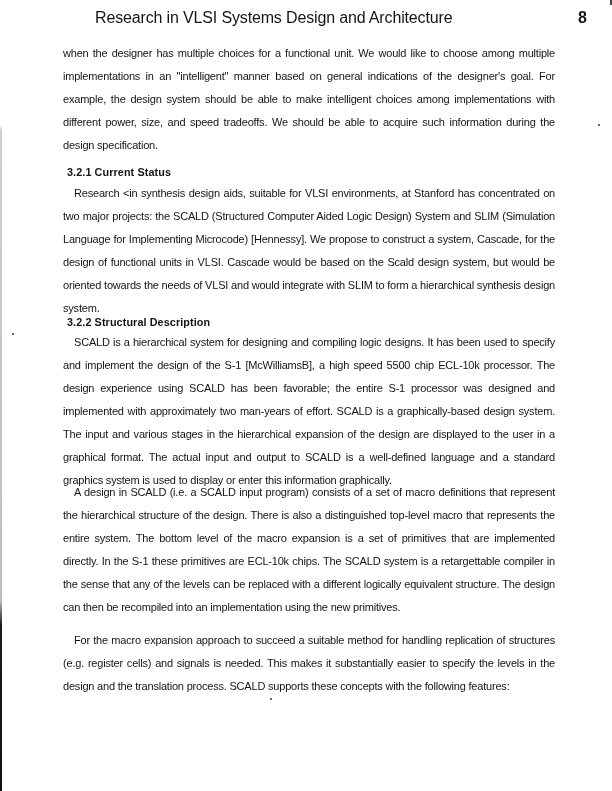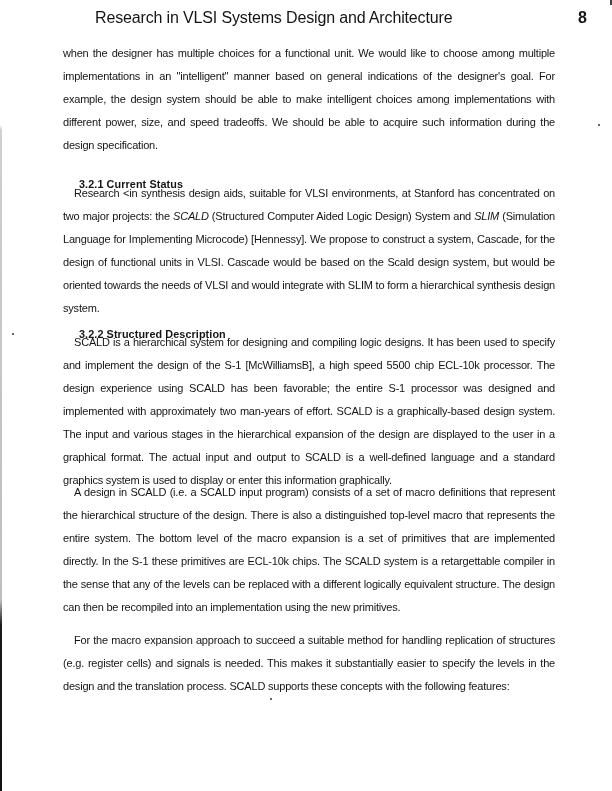--- a/index.html
+++ b/index.html
@@ -65,25 +65,24 @@
     }
     .para.indent {
       text-indent: 11px;
     }
     .heading {
       position: absolute;
       left: 63px;
       font-size: 10.8px;
       font-weight: bold;
       line-height: 16px;
-      margin: 16px;
+      margin: 4px;
       letter-spacing: 0.1px;
     }
     .ital {
-      font-style: italic;
     }
     .speck {
       position: absolute;
       width: 2px;
       height: 2px;
       background: #333;
       border-radius: 1px;
     }
   </style>
 </head>
@@ -96,21 +95,21 @@
   <span class="title">Research in VLSI Systems Design and Architecture</span>
   <span class="page-number">8</span>
 </div>
 
 <p class="para" style="top: 42px;">when the designer has multiple choices for a functional unit. We would like to choose among multiple implementations in an "intelligent" manner based on general indications of the designer's goal. For example, the design system should be able to make intelligent choices among implementations with different power, size, and speed tradeoffs. We should be able to acquire such information during the design specification.</p>
 
 <h3 class="heading" style="top: 160px;">3.2.1 Current Status</h3>
 
 <p class="para indent" style="top: 182px;"><span>Research &lt;in synthesis design aids, suitable for VLSI environments, at Stanford has concentrated on two major projects: the </span><span class="ital">SCALD</span><span> (Structured Computer Aided Logic Design) System and </span><span class="ital">SLIM</span><span> (Simulation Language for Implementing Microcode) [Hennessy]. We propose to construct a system, Cascade, for the design of functional units in VLSI.  Cascade would be based on the Scald design system, but would be oriented towards the needs of VLSI and would integrate with SLIM to form a hierarchical synthesis design system.</span></p>
 
-<h3 class="heading" style="top: 310px;">3.2.2 Structured Description</h3>
+<h3 class="heading" style="top: 310px;">3.2.2 Structural Description</h3>
 
 <p class="para indent" style="top: 331px;">SCALD is a hierarchical system for designing and compiling logic designs. It has been used to specify and implement the design of the S-1 [McWilliamsB], a high speed 5500 chip ECL-10k processor. The design experience using SCALD has been favorable; the entire S-1 processor was designed and implemented with approximately two man-years of effort. SCALD is a graphically-based design system. The input and various stages in the hierarchical expansion of the design are displayed to the user in a graphical format. The actual input and output to SCALD is a well-defined language and a standard graphics system is used to display or enter this information graphically.</p>
 
 <p class="para indent" style="top: 481px;">A design in SCALD (i.e. a SCALD input program) consists of a set of macro definitions that represent the hierarchical structure of the design. There is also a distinguished top-level macro that represents the entire system. The bottom level of the macro expansion is a set of primitives that are implemented directly. In the S-1 these primitives are ECL-10k chips. The SCALD system is a retargettable compiler in the sense that any of the levels can be replaced with a different logically equivalent structure. The design can then be recompiled into an implementation using the new primitives.</p>
 
 <p class="para indent" style="top: 629px;">For the macro expansion approach to succeed a suitable method for handling replication of structures (e.g. register cells) and signals is needed. This makes it substantially easier to specify the levels in the design and the translation process. SCALD supports these concepts with the following features:</p>
 
 <div class="speck" style="left: 12px; top: 333px;"></div>
 <div class="speck" style="left: 598px; top: 124px;"></div>
 <div class="speck" style="left: 270px; top: 698px;"></div>

